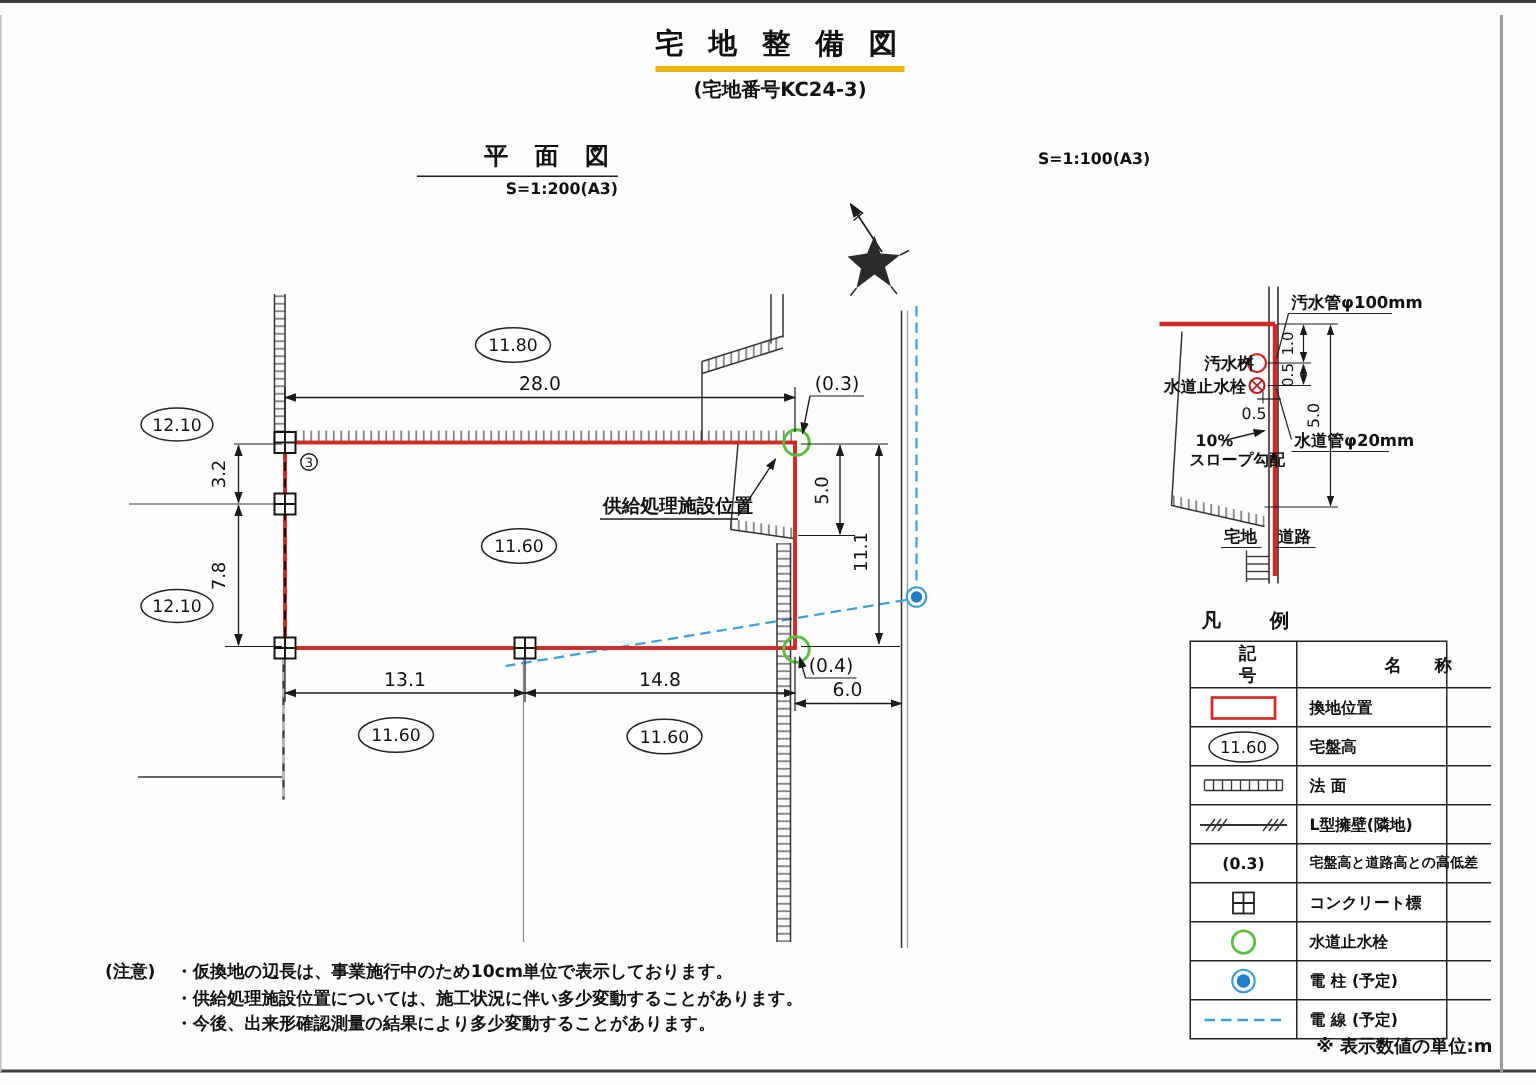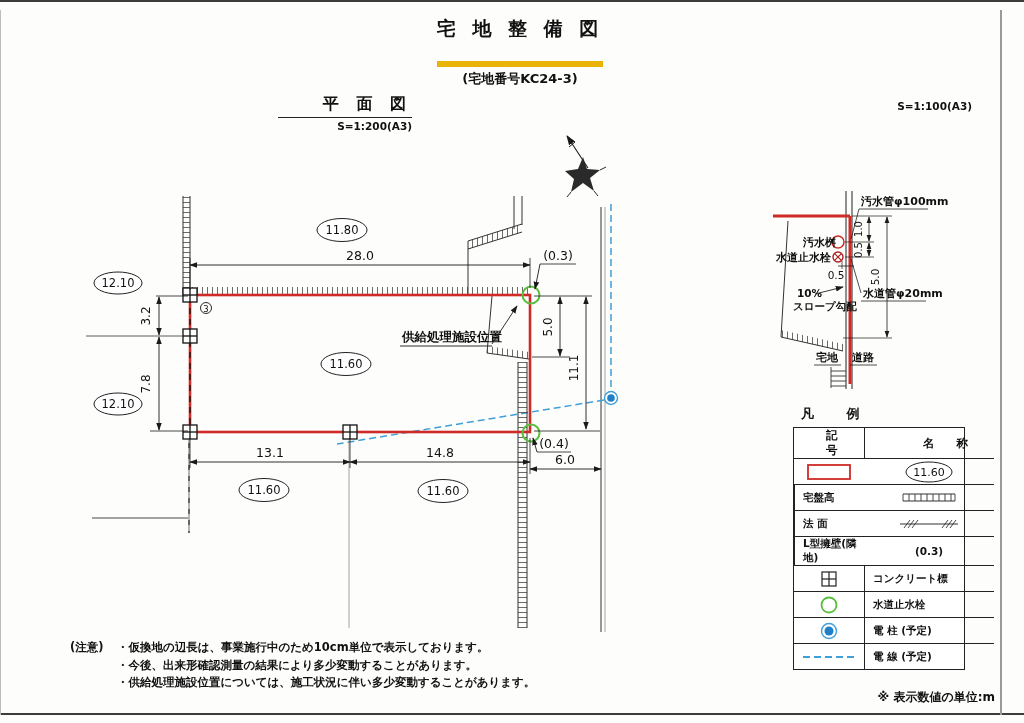--- a/index.html
+++ b/index.html
@@ -13,33 +13,33 @@
   }
   .abs { position:absolute; }
   
   .frame-top    { left:0; top:10; width:1024px; height:2px; background:#3c3c3c; }
   .frame-bottom { left:0; top:713px; width:1024px; height:2px; background:#3c3c3c; }
   .frame-right  { left:1000px; top:10px; width:2px; height:705px; background:#9a9a9a; }
   .frame-left   { left:0; top:10px; width:1px; height:705px; background:#bdbdbd; }
 
   
   .main-title-block { left:418px; top:16px; width:204px; text-align:center; }
-  .main-title { font-size:19px; font-weight:bold; letter-spacing:5px; padding-bottom:19px;
-                border-bottom:6px solid #eab308; display:inline-block; }
+  .main-title { font-size:19px; font-weight:bold; letter-spacing:5px; padding-bottom:2px;
+                border-bottom:4px solid #eab308; display:inline-block; }
   .main-subtitle { font-size:13px; font-weight:bold; margin-top:3px; }
 
   .plan-title-block { left:278px; top:94px; width:134px; text-align:right; }
   .plan-title { font-size:16px; font-weight:bold; letter-spacing:6px; padding-bottom:2px;
                 border-bottom:1.6px solid #222; display:block; }
   .plan-scale { font-size:10.5px; font-weight:bold; margin-top:2px; }
 
   .detail-title-block { left:692px; top:98px; width:280px; }
   .detail-title { font-size:15.5px; font-weight:bold; letter-spacing:1px; padding-bottom:2px;
                   border-bottom:1.6px solid #222; display:block; text-align:center; }
-  .detail-scale { font-size:10.5px; font-weight:bold; margin-top:2px; text-align:right; }
+  .detail-scale { font-size:10.5px; font-weight:bold; margin-top:2px; }
 
   
   .notes-block { left:70px; top:639px; width:560px; font-size:11.5px; font-weight:bold; }
   .notes-heading { position:absolute; left:0; top:1px; }
   .notes-lines { margin-left:47px; line-height:17.5px; }
 
   
   .legend-block { left:793px; top:405px; width:172px; }
   .legend-title { font-size:13px; font-weight:bold; letter-spacing:14px; margin:0 0 4px 8px; }
   .legend-table { display:grid; grid-template-columns:70px 130px; border:1.6px solid #222; background:#fff; }
@@ -354,20 +354,21 @@
       </div>
     <div class="lg-cell lg-name lg-head first">
         <span style="letter-spacing:9px;margin-right:-9px;">名 称</span>
       </div>
 
     <div class="lg-cell lg-sym">
       <svg width="68" height="22">
           <rect x="13" y="4" width="42" height="14" fill="none" stroke="#cf2b26" stroke-width="1.8"></rect>
         </svg>
     </div>
+    <div class="lg-cell lg-name">換地位置</div>
 
     <div class="lg-cell lg-sym">
       <svg width="68" height="24">
         <ellipse cx="34" cy="12" rx="23" ry="10" fill="none" stroke="#222" stroke-width="1"></ellipse>
         <text x="34" y="16" font-size="11" text-anchor="middle">11.60</text>
       </svg>
     </div>
     <div class="lg-cell lg-name">宅盤高</div>
 
     <div class="lg-cell lg-sym">
@@ -401,20 +402,21 @@
             <line x1="51" y1="13" x2="57" y2="5"></line>
             <line x1="55" y1="13" x2="61" y2="5"></line>
         </g>
       </svg>
     </div>
     <div class="lg-cell lg-name">L型擁壁(隣地)</div>
 
     <div class="lg-cell lg-sym">
       <span style="font-size:10.5px;font-weight:600;">(0.3)</span>
     </div>
+    <div class="lg-cell lg-name lg-name-small">宅盤高と道路高との高低差</div>
 
     <div class="lg-cell lg-sym">
       <svg width="68" height="20">
         <rect x="27" y="3" width="14" height="14" fill="none" stroke="#222" stroke-width="1.2"></rect>
         <line x1="34" y1="3" x2="34" y2="17" stroke="#222" stroke-width="1.2"></line>
         <line x1="27" y1="10" x2="41" y2="10" stroke="#222" stroke-width="1.2"></line>
       </svg>
     </div>
     <div class="lg-cell lg-name">コンクリート標</div>
 
@@ -442,16 +444,16 @@
 
   </div>
 </div>
 
 <div class="abs unit-note">※ 表示数値の単位:m</div>
 
 <div class="abs notes-block">
   <span class="notes-heading">(注意)</span>
   <div class="notes-lines">
     <div>・仮換地の辺長は、事業施行中のため10cm単位で表示しております。</div>
+    <div>・供給処理施設位置については、施工状況に伴い多少変動することがあります。</div>
     <div>・今後、出来形確認測量の結果により多少変動することがあります。</div>
-    <div>・供給処理施設位置については、施工状況に伴い多少変動することがあります。</div>
   </div>
 </div>
 
 </body></html>

